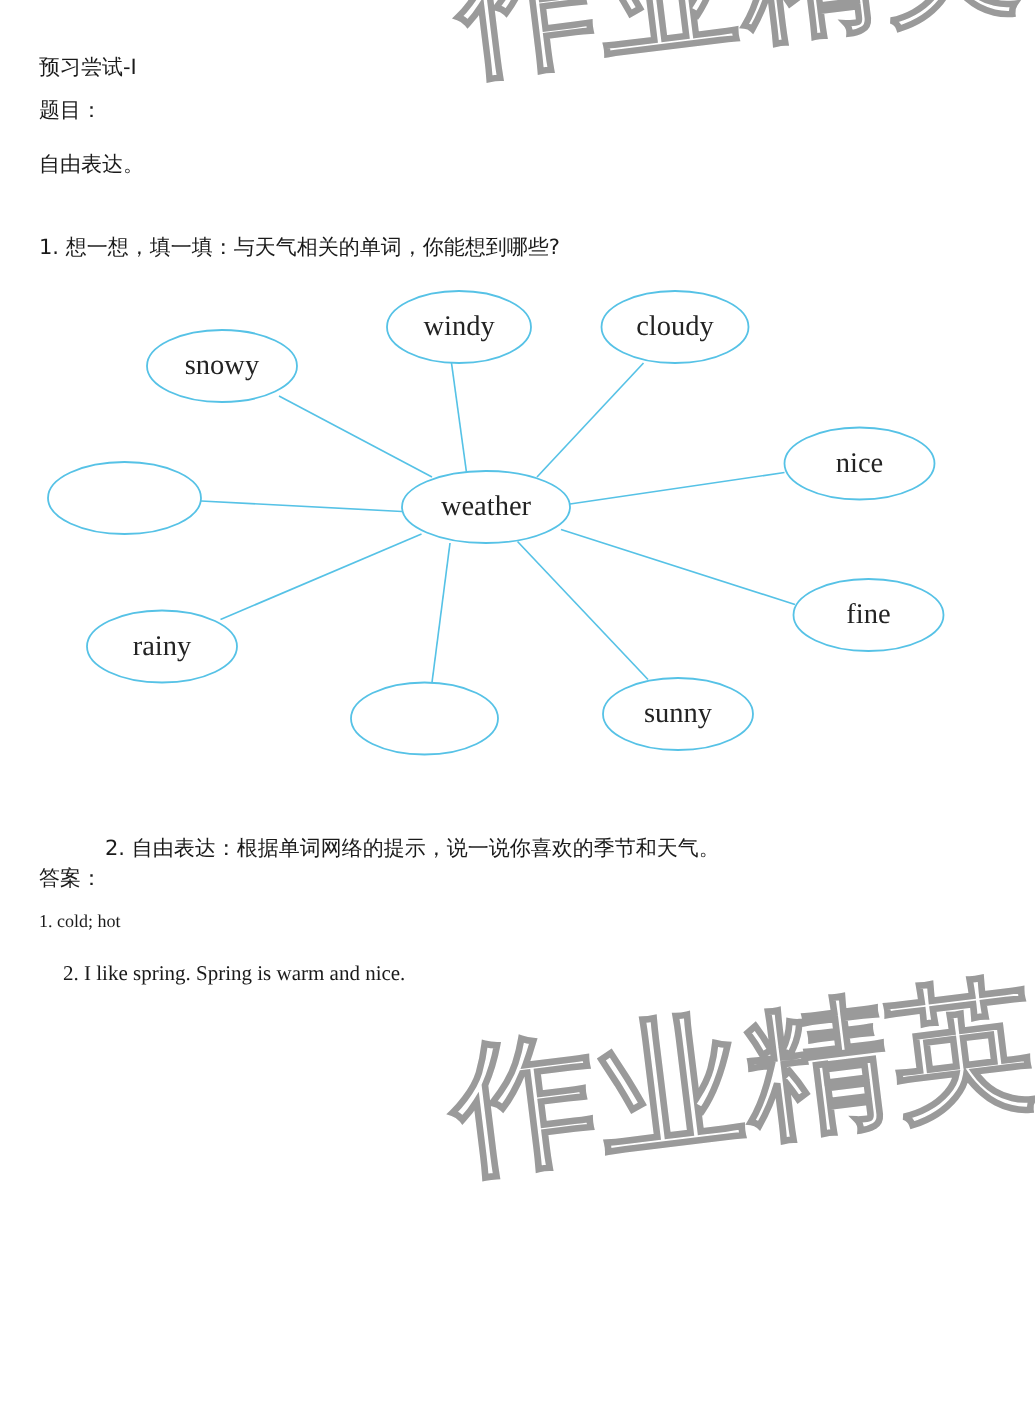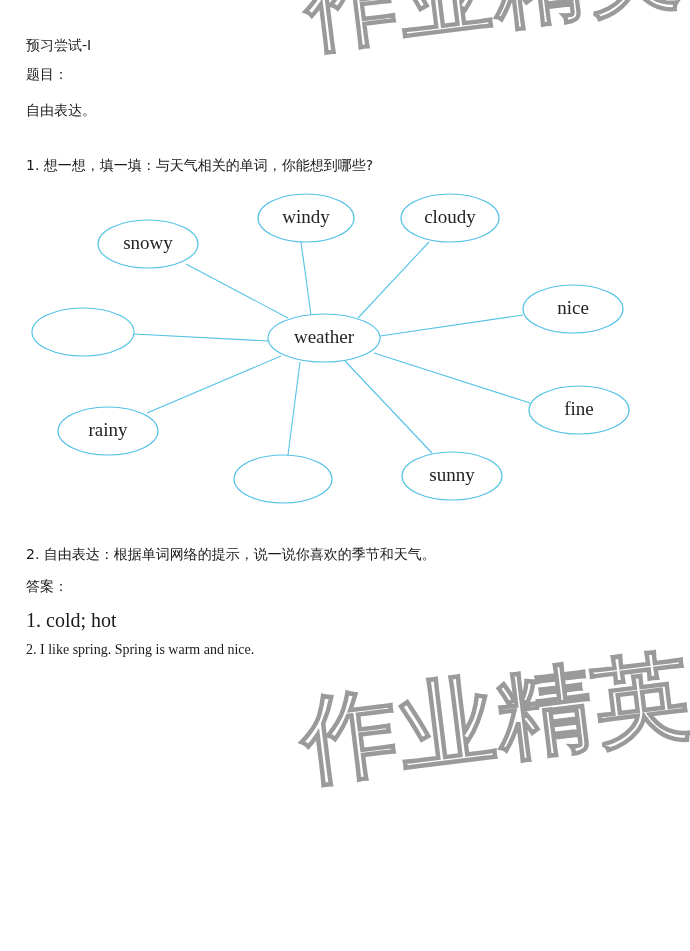--- a/index.html
+++ b/index.html
@@ -62,24 +62,24 @@
   }
   .text-line.cjk {
     font-family: "DejaVu Sans", "Liberation Sans", sans-serif;
     font-size: 14px;
   }
 
   #line-title     { top: 35px; }
   #line-prompt    { top: 64px; text-align: right; }
   #line-topic     { top: 100px; }
   #line-q1        { top: 155px; }
-  #line-q2        { top: 544px; }
+  #line-q2        { top: 556px; margin-left: 44px; }
   #line-answer    { top: 576px; text-align: center; }
-  #line-a1        { top: 605px; font-size: 20px; }
-  #line-a2        { top: 639px; font-size: 14px; }
+  #line-a1        { top: 605px; font-size: 12px; }
+  #line-a2        { top: 639px; font-size: 14px; margin-left: 16px; }
 
   
   #word-web {
     position: absolute;
     left: 0;
     top: 170px;
     width: 690px;
     height: 360px;
   }
   #word-web svg {

